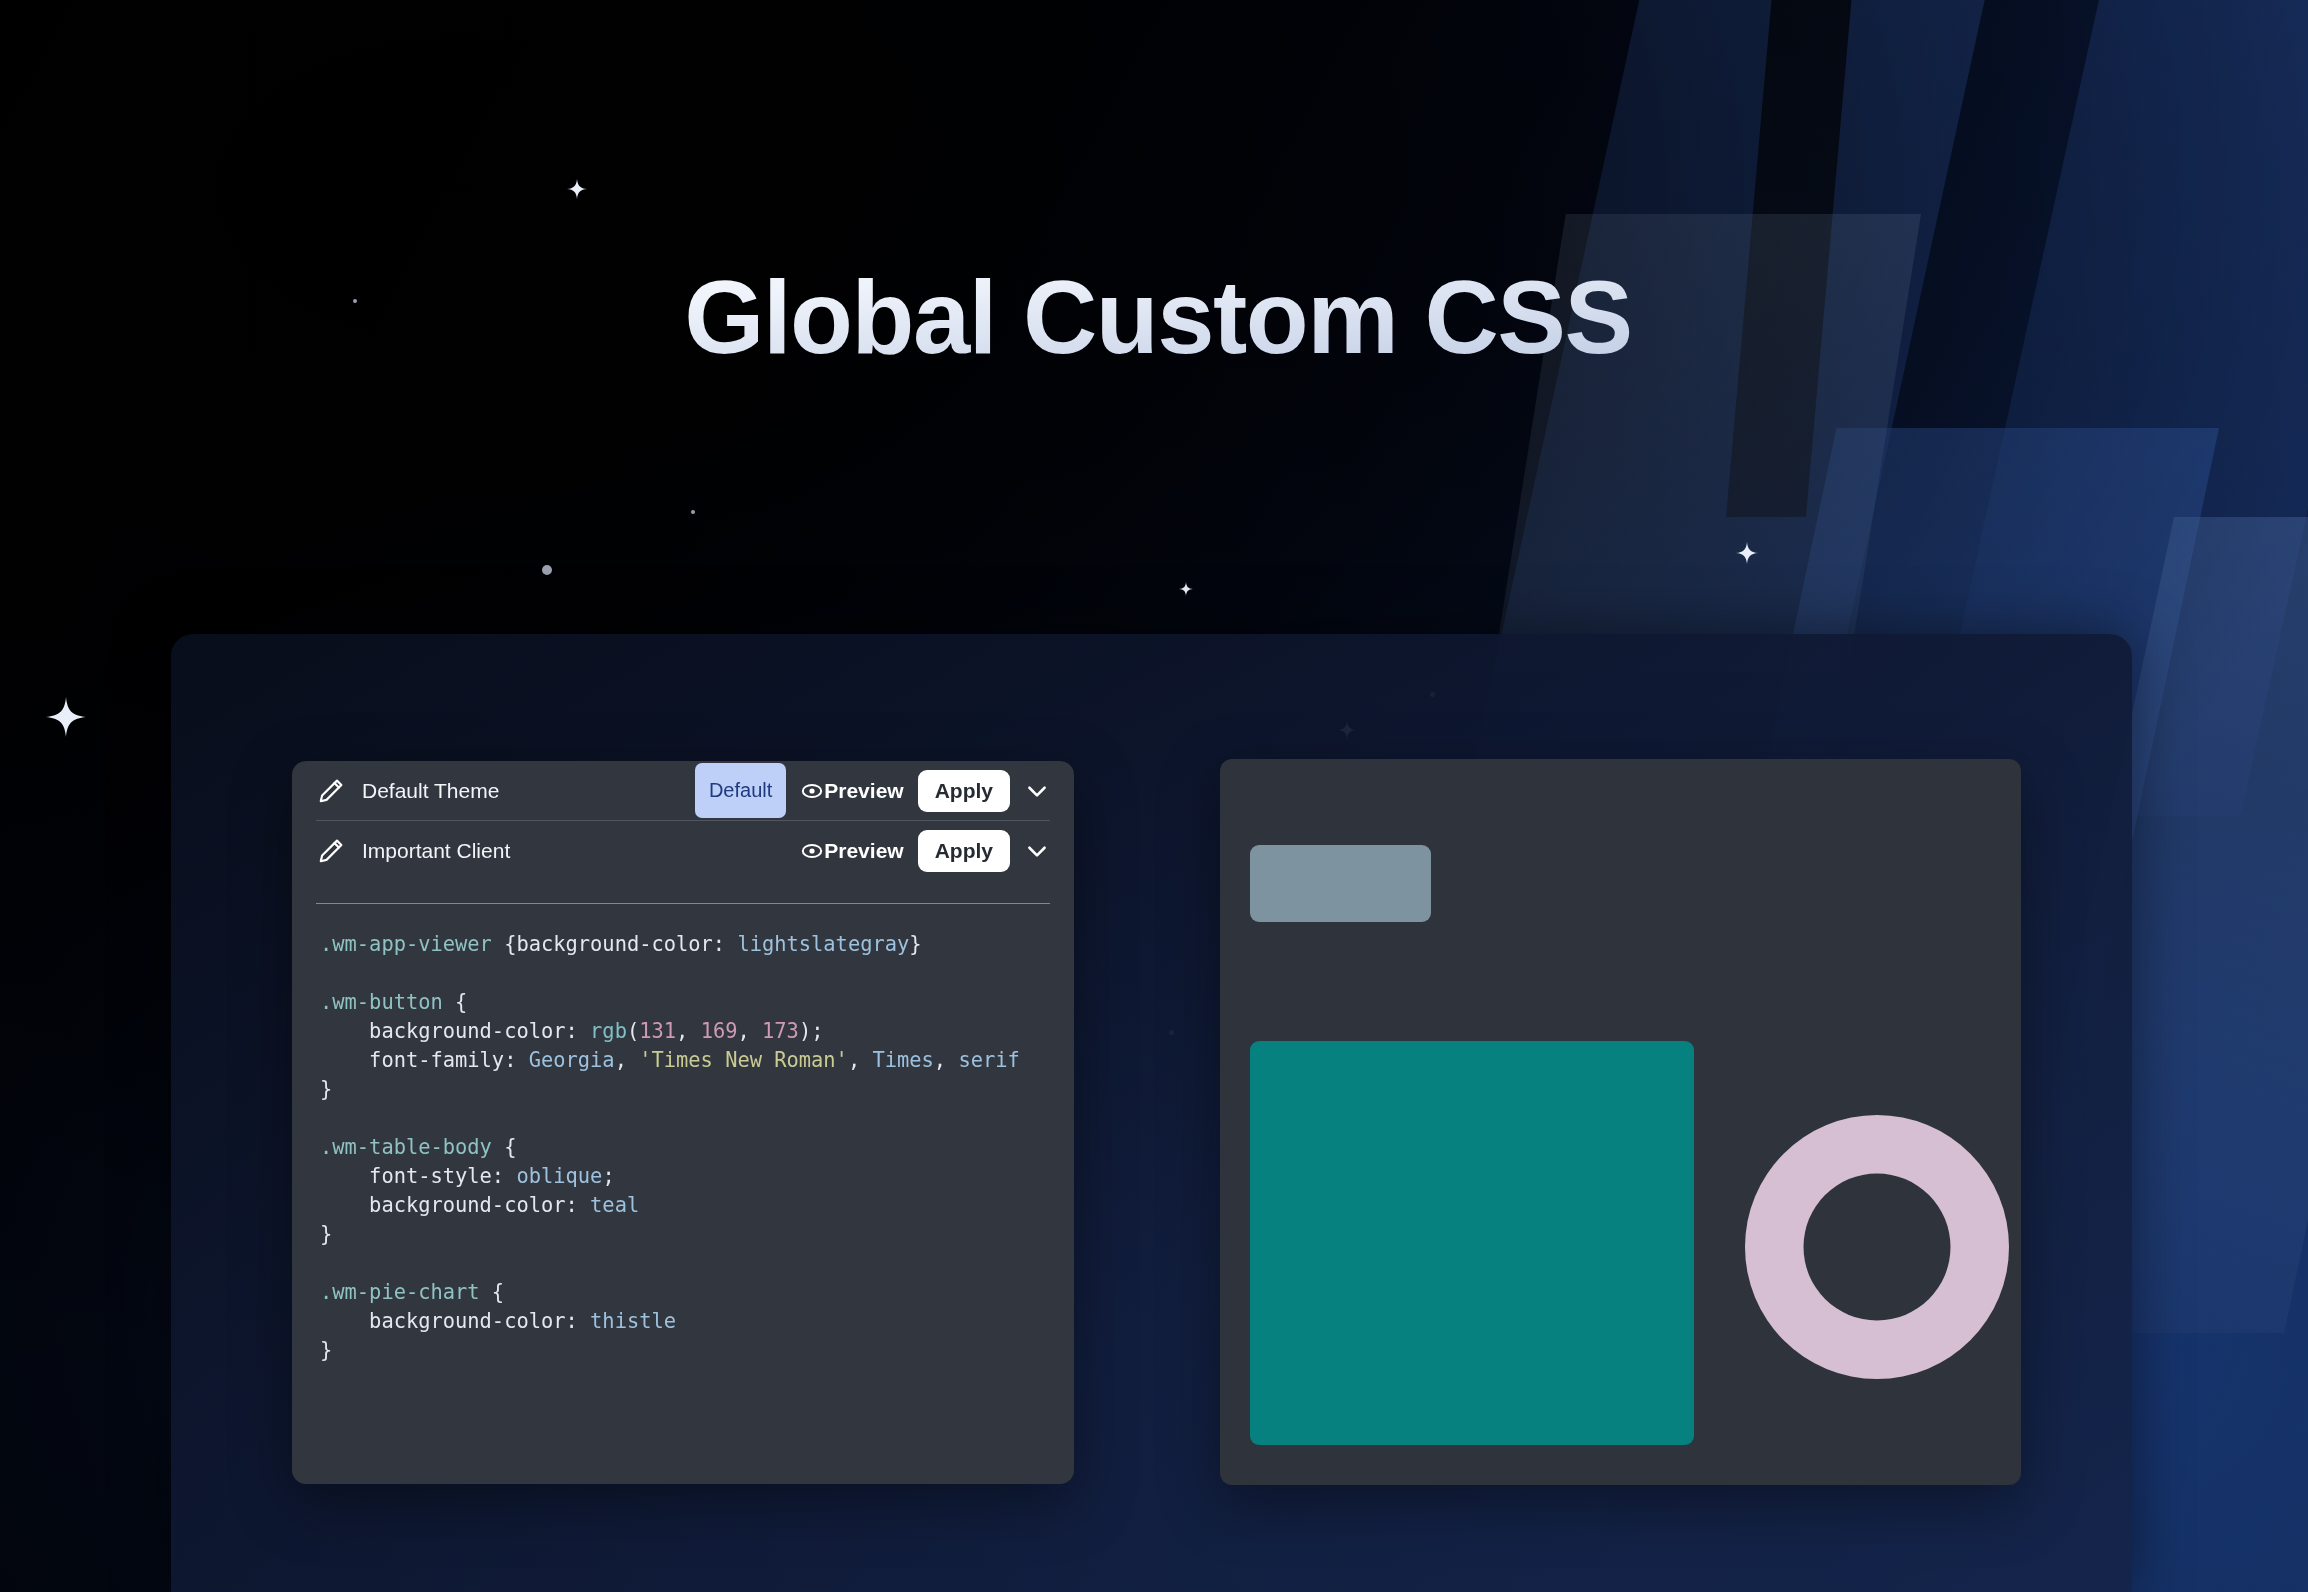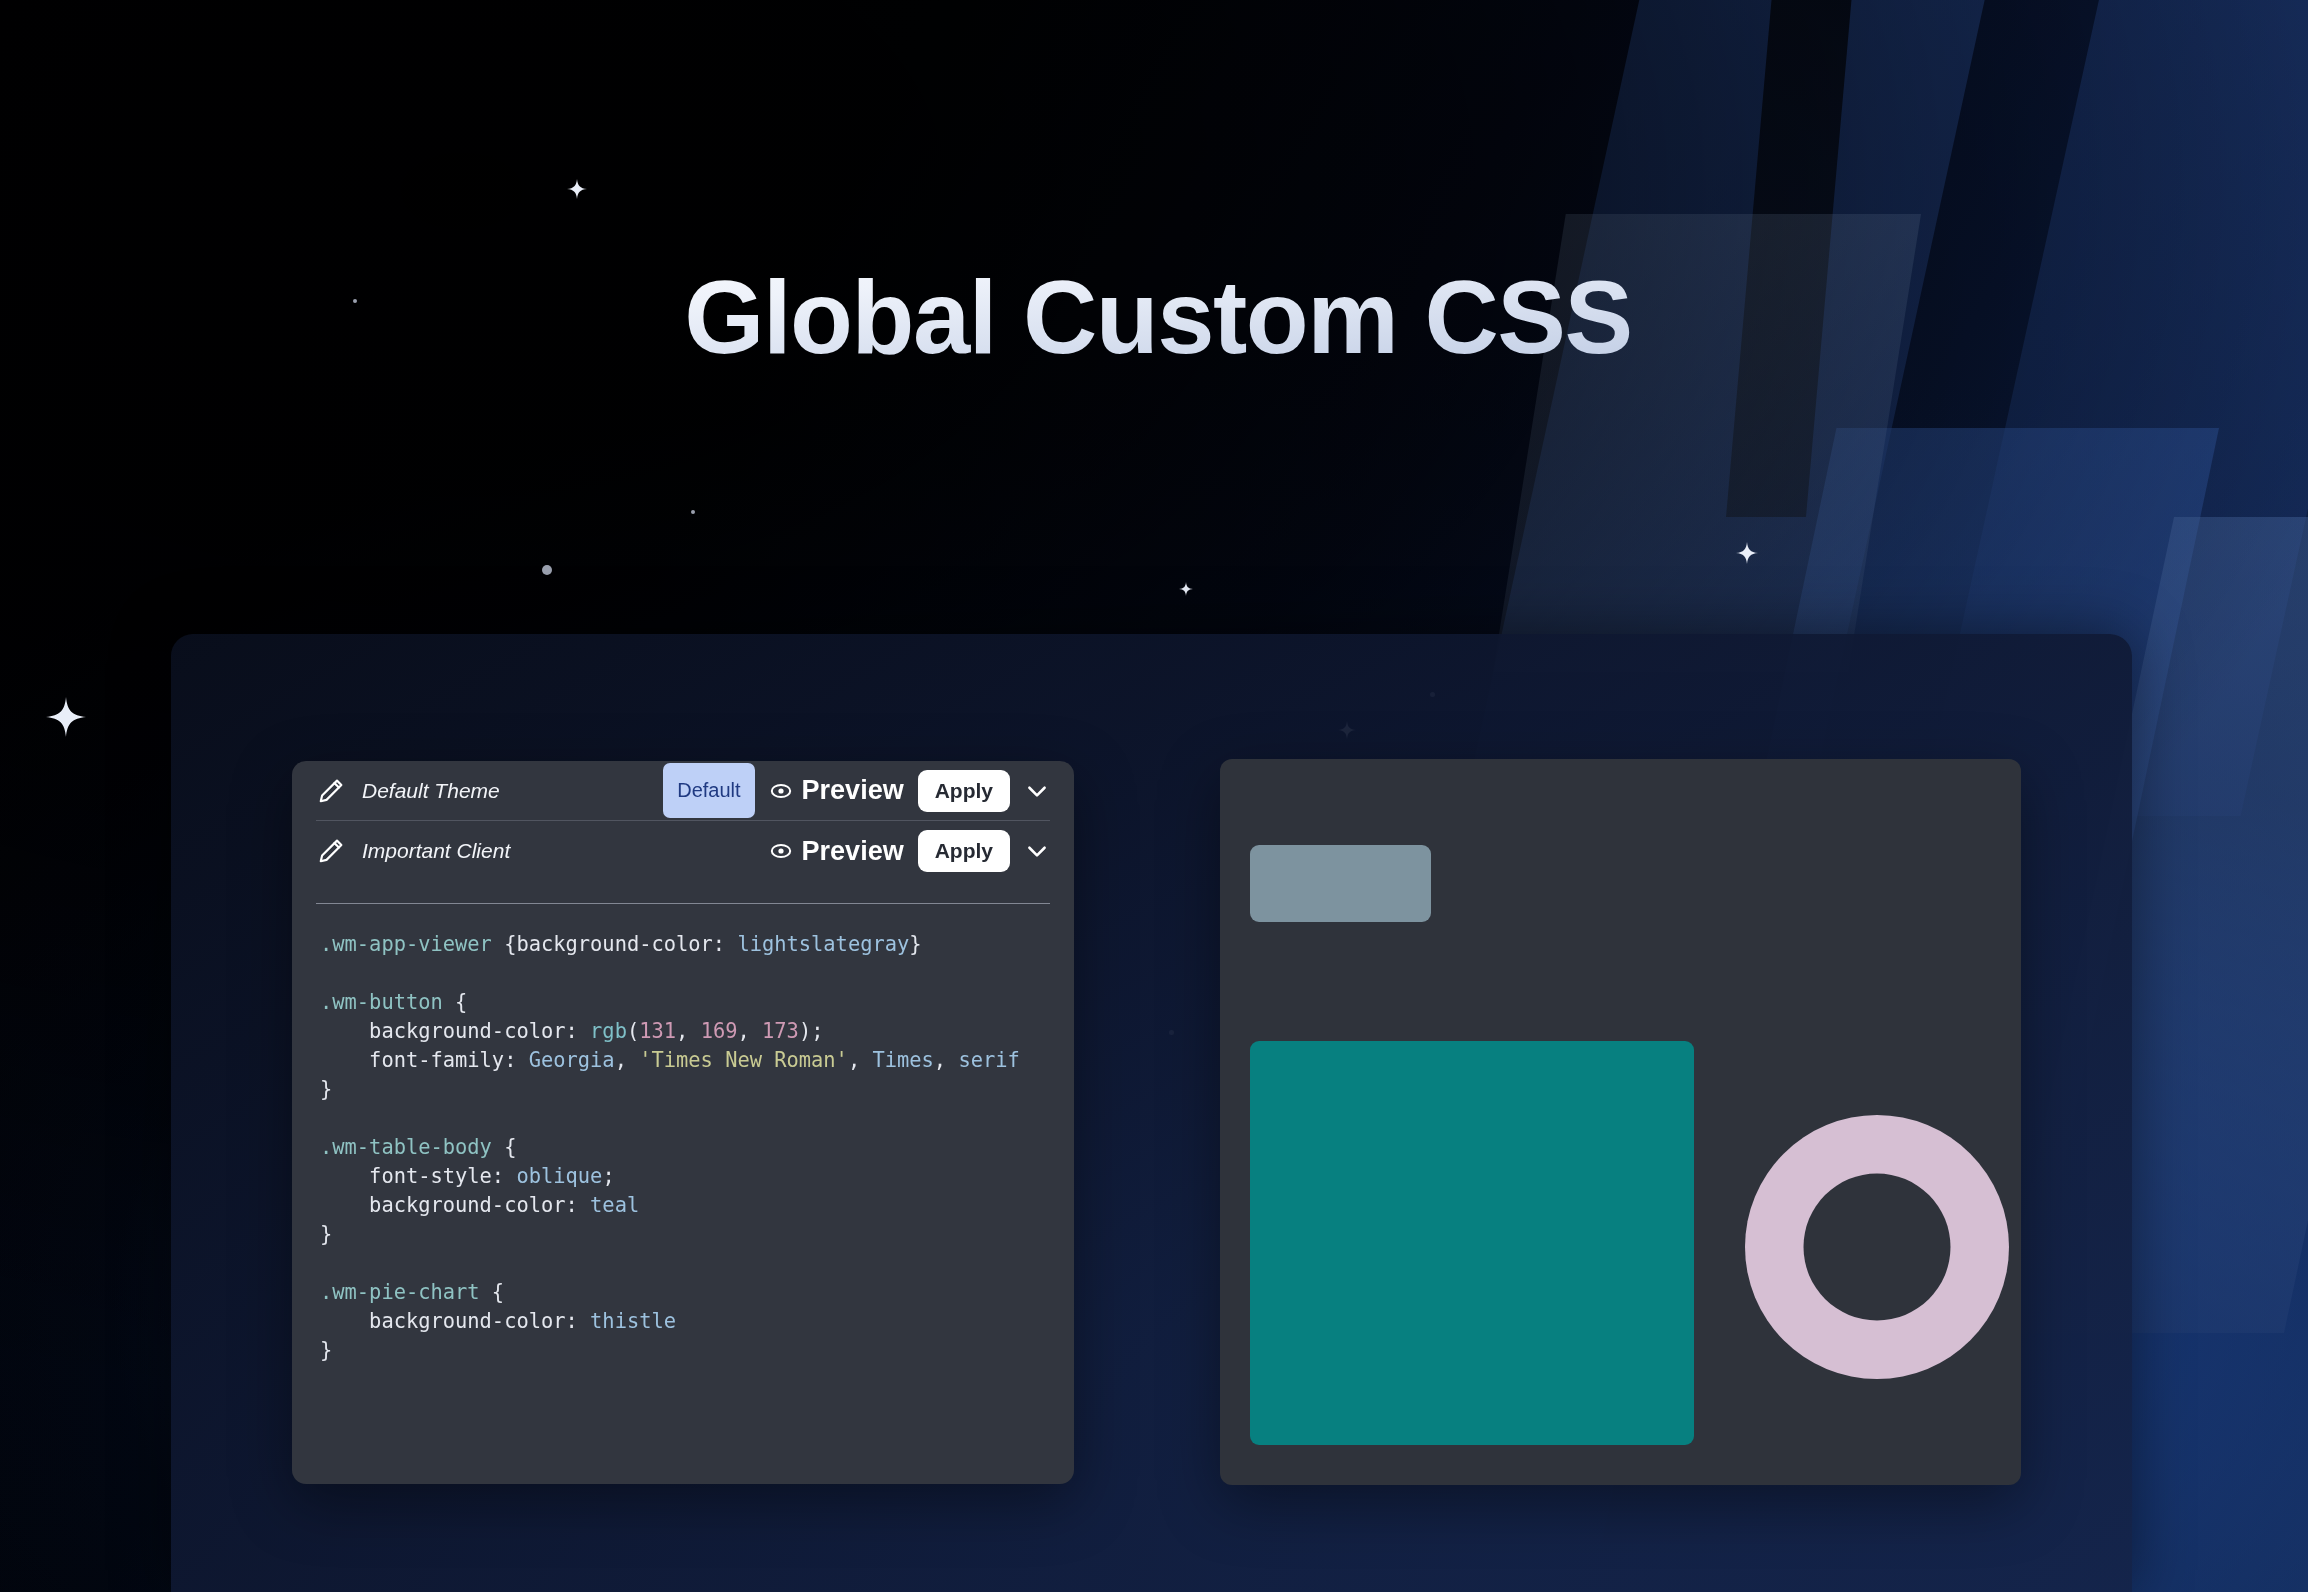--- a/index.html
+++ b/index.html
@@ -93,34 +93,34 @@
     overflow:hidden;
   }
   .theme-list{ padding:0 24px; }
   .theme-row{
     display:flex; align-items:center; height:60px;
     border-bottom:1px solid rgba(190,198,214,0.22);
   }
   .theme-row:last-child{ border-bottom:none; }
   .pencil{ width:30px; height:30px; flex:none; margin-right:16px; }
   .theme-name{
-    color:#f2f4f8; font-size:21px; font-weight:400; white-space:nowrap;font-style:italic;
+    color:#f2f4f8; font-size:21px; font-weight:400; white-space:nowrap;
   }
   .row-right{ margin-left:auto; display:flex; align-items:center; gap:14px; }
 
   .badge{
     font-size:20px; font-weight:500; border-radius:7px;
     padding:16px 14px; line-height:1.15; white-space:nowrap;
   }
   .badge-default{ background:#bed0f7; color:#203a82; }
   .badge-active{ background:#bcedc2; color:#155327; }
 
   .preview-btn{
-    display:flex; align-items:center; gap:9px;
-    color:#ffffff; font-size:27px; font-weight:700; white-space:nowrap;
+    display:flex; align-items:center; 
+    color:#ffffff; font-size:21px; font-weight:700; white-space:nowrap;
   }
   .eye{ width:24px; height:24px; flex:none; }
 
   .apply-btn{
     background:#ffffff; color:#262a33;
     font-size:21px; font-weight:700;
     border:none; border-radius:9px;
     padding:9px 17px; cursor:pointer; white-space:nowrap;
     font-family:"Liberation Sans", sans-serif;
   }

